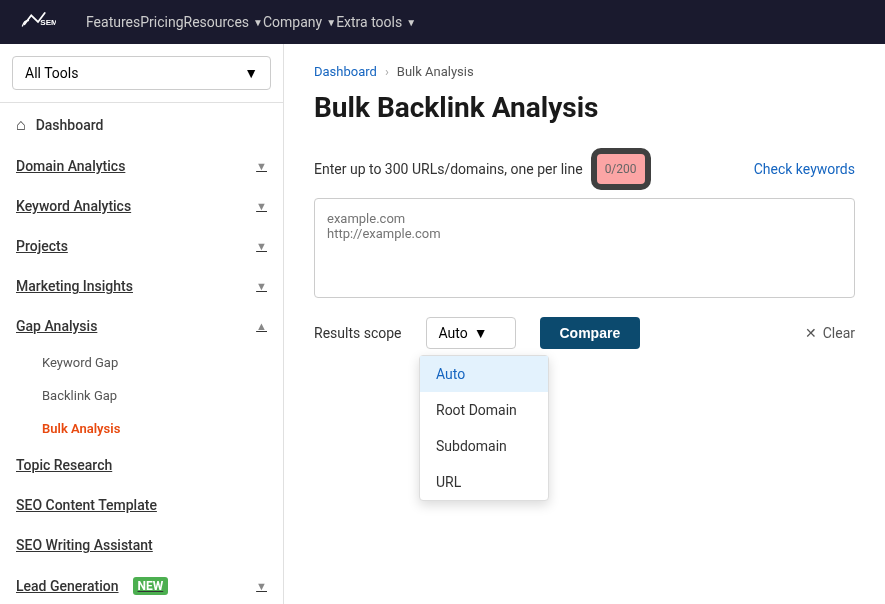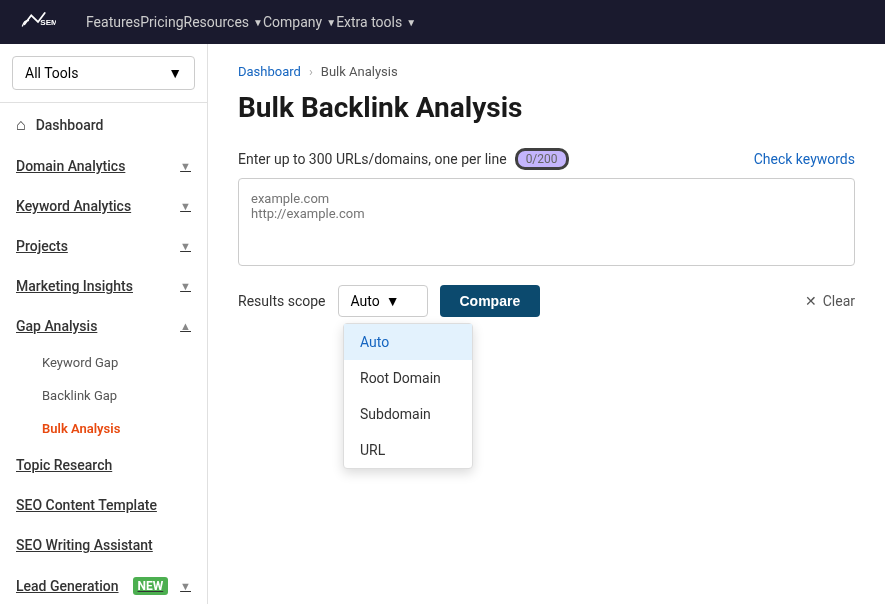--- a/index.html
+++ b/index.html
@@ -41,21 +41,21 @@
 
     
     .main-layout {
       display: flex;
       flex: 1;
       overflow: hidden;
     }
 
     
     .sidebar {
-      width: 208px;
+      width: 284px;
       background: #fff;
       border-right: 1px solid #e0e0e0;
       overflow-y: auto;
       flex-shrink: 0;
     }
 
     .sidebar-tools-select {
       padding: 12px;
       border-bottom: 1px solid #e0e0e0;
     }
@@ -152,51 +152,51 @@
       margin-bottom: 8px;
     }
     .input-label {
       color: #333;
       font-size: 14px;
       display: flex;
       align-items: center;
       gap: 8px;
     }
     .count-badge {
-      background: #c4b5fd;
-      border: 3px solid #404040;
+      background: #fca5a5;
+      border: 6px solid #404040;
       border-radius: 10px;
-      padding: 1px 8px;
+      padding: 8px 8px;
       font-size: 12px;
       color: #666;
     }
     .check-keywords-link {
       color: #1565c0;
       cursor: pointer;
       font-size: 14px;
       text-decoration: none;
     }
 
     .url-textarea {
       width: 100%;
-      height: 88px;
+      height: 100px;
       border: 1px solid #ccc;
       border-radius: 4px;
       padding: 12px;
       font-size: 13px;
       color: #bbb;
       resize: none;
       outline: none;
       font-family: inherit;
     }
 
     .scope-row {
       display: flex;
       align-items: center;
-      gap: 12px;
+      gap: 24px;
       margin-top: 16px;
       position: relative;
     }
     .scope-label {
       color: #333;
       font-size: 14px;
       white-space: nowrap;
     }
 
     .scope-dropdown {

